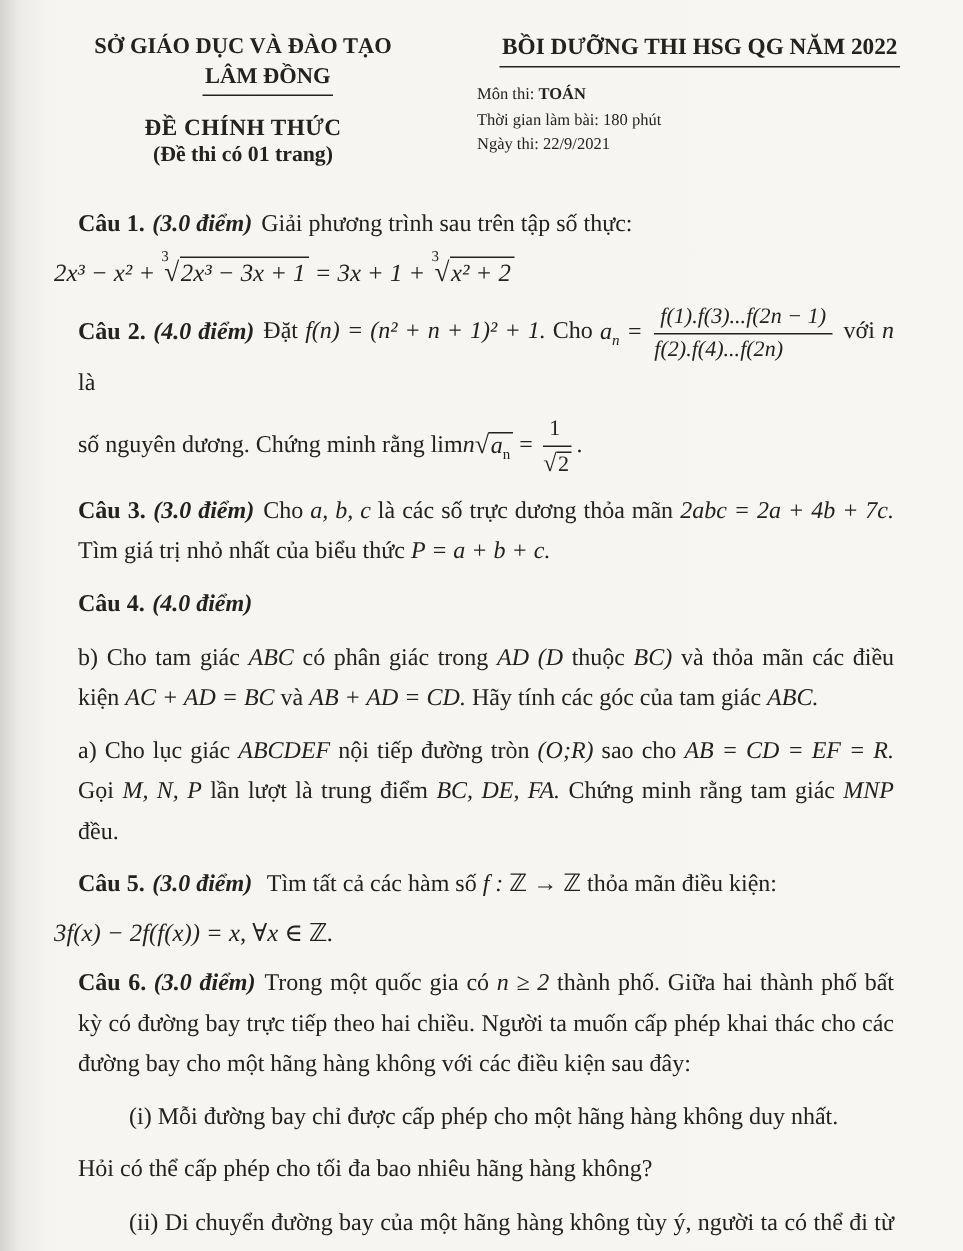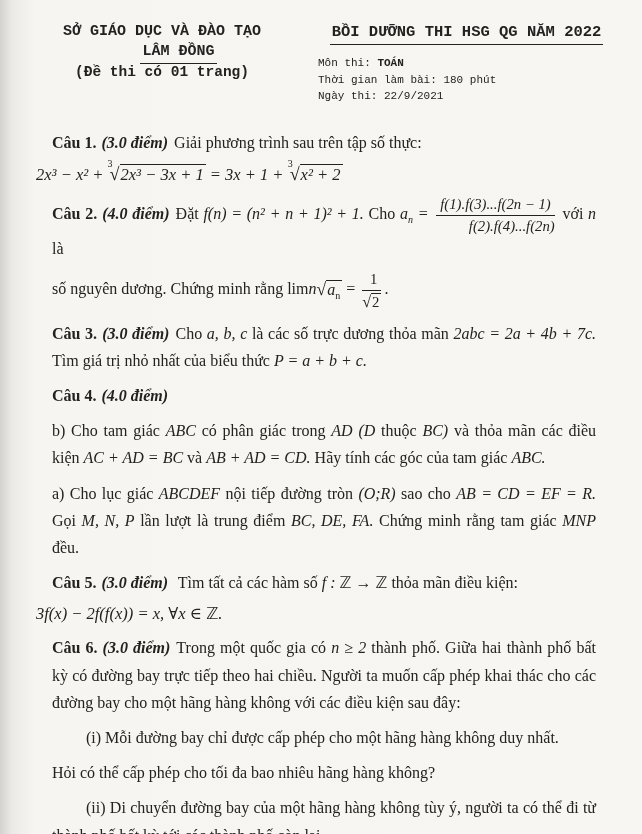--- a/index.html
+++ b/index.html
@@ -5,21 +5,21 @@
   html,body{margin:0;padding:0;}
   body{
     width:642px;height:834px;overflow:hidden;
     background:linear-gradient(90deg,#d4d2ce 0px,#eceae6 12px,#f6f5f2 34px,#f7f6f3 100%);
     font-family:"Liberation Serif","DejaVu Serif",serif;
     color:#242220;
     -webkit-font-smoothing:antialiased;
   }
   .page{padding:22px 30px 0 36px;}
   
-  .header{display:flex;margin-bottom:24px;font-family:Liberation Mono, monospace;}
+  .header{display:flex;margin-bottom:24px;}
   .hleft{width:252px;text-align:center;font-weight:bold;}
   .hleft .l1{font-size:15px;line-height:1.3;}
   .u{display:inline-block;border-bottom:1.6px solid #242220;padding:0 2px 2px;margin-left:33px;}
   .hleft .official{margin-top:13px;font-size:15.5px;letter-spacing:.3px;}
   .hleft .note{font-size:14.5px;}
   .hright{flex:1;text-align:center;font-weight:bold;font-size:15.5px;line-height:1.32;}
   .meta{text-align:left;padding-left:30px;margin-top:10px;font-weight:normal;font-size:11px;line-height:1.5;}
   .meta b{font-weight:bold;}
   
   .para{font-size:16px;line-height:1.7;margin:0 16px 8px;text-align:justify;}
@@ -27,35 +27,36 @@
   .pts{margin-right:6px;}
   .m{font-style:italic;font-family:"Liberation Serif","DejaVu Serif","DejaVu Sans",serif;}
   .rm{font-style:normal;}
   .eq{text-align:left;margin:4px 0 10px;font-size:16.5px;}
   
   .root{white-space:nowrap;}
   .ridx{font-size:10px;font-style:normal;position:relative;top:-7px;margin-right:-3px;}
   .rsgn{font-style:normal;font-size:1.1em;}
   .rbar{border-top:1.5px solid #242220;padding:0 2px 0 1px;}
   
-  .frac{display:inline-block;vertical-align:middle;text-align:right;line-height:1.25;font-size:0.92em;margin:0 3px;}
+  .frac{display:inline-block;vertical-align:middle;text-align:left;line-height:1.25;font-size:0.92em;margin:0 3px;}
   .fnum{display:block;border-bottom:1.3px solid #242220;padding:0 4px 1px;}
   .fden{display:block;padding-top:1px;}
   .indent{text-indent:34px;}
   sub{font-size:10px;}
 </style>
 </head>
 <body>
 
 <div class="page">
 
   <div class="header">
     <div class="hleft">
       <div class="l1">SỞ GIÁO DỤC VÀ ĐÀO TẠO</div>
       <div class="l1"><span class="u">LÂM ĐỒNG</span></div>
+      <div class="official">ĐỀ CHÍNH THỨC</div>
       <div class="note">(Đề thi có 01 trang)</div>
     </div>
     <div class="hright">
       <div><span class="u">BỒI DƯỠNG THI HSG QG NĂM 2022</span></div>
       <div class="meta">
         <div><span>Môn thi:</span> <b>TOÁN</b></div>
         <div>Thời gian làm bài: 180 phút</div>
         <div>Ngày thi: 22/9/2021</div>
       </div>
     </div>

